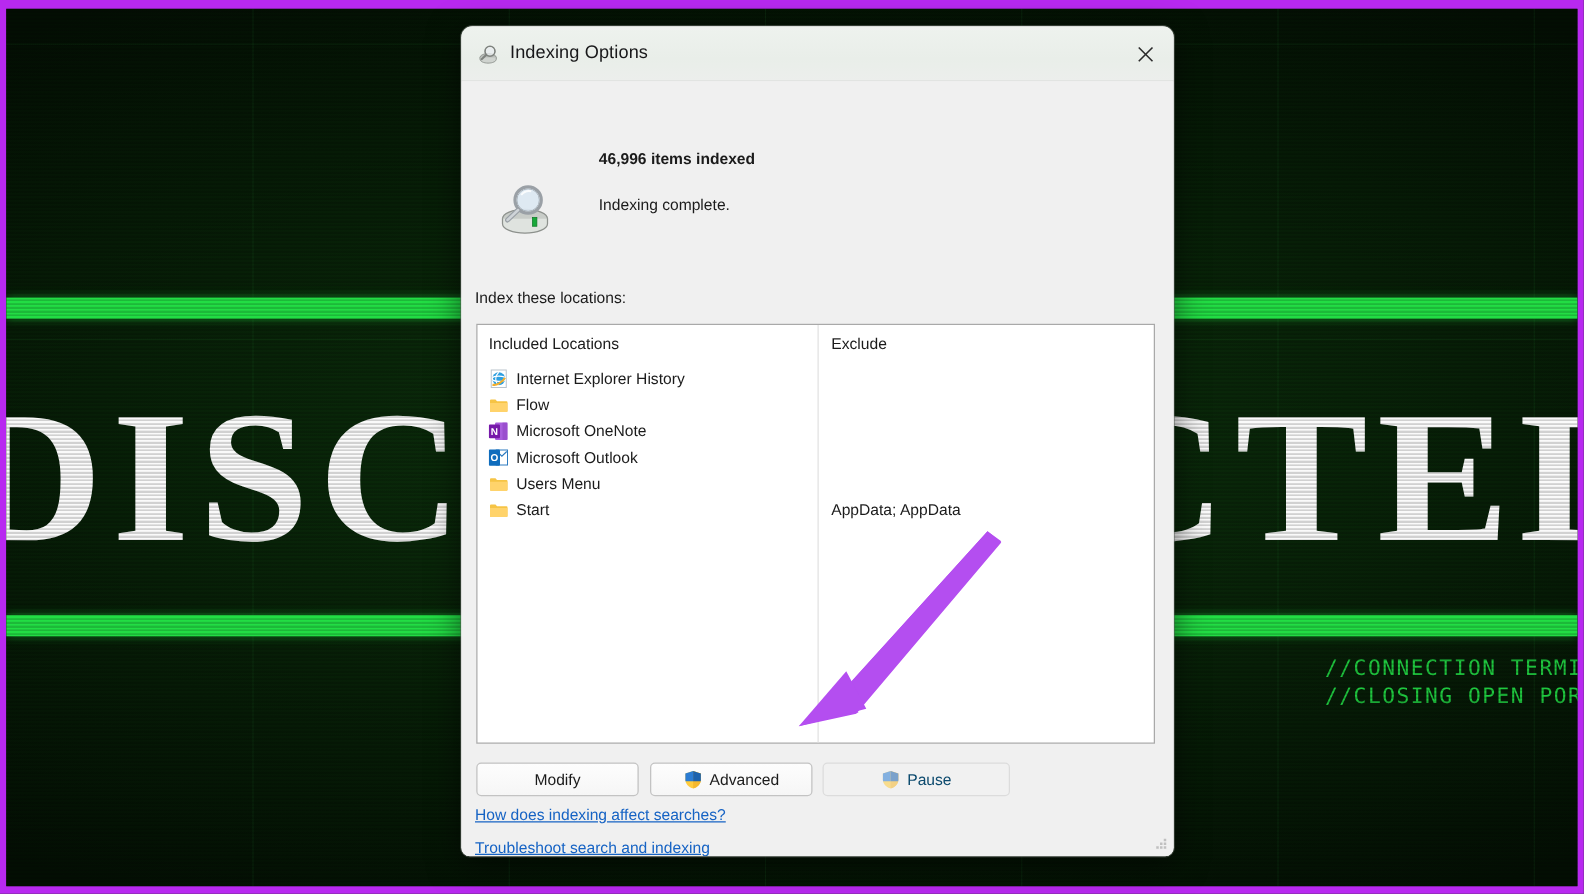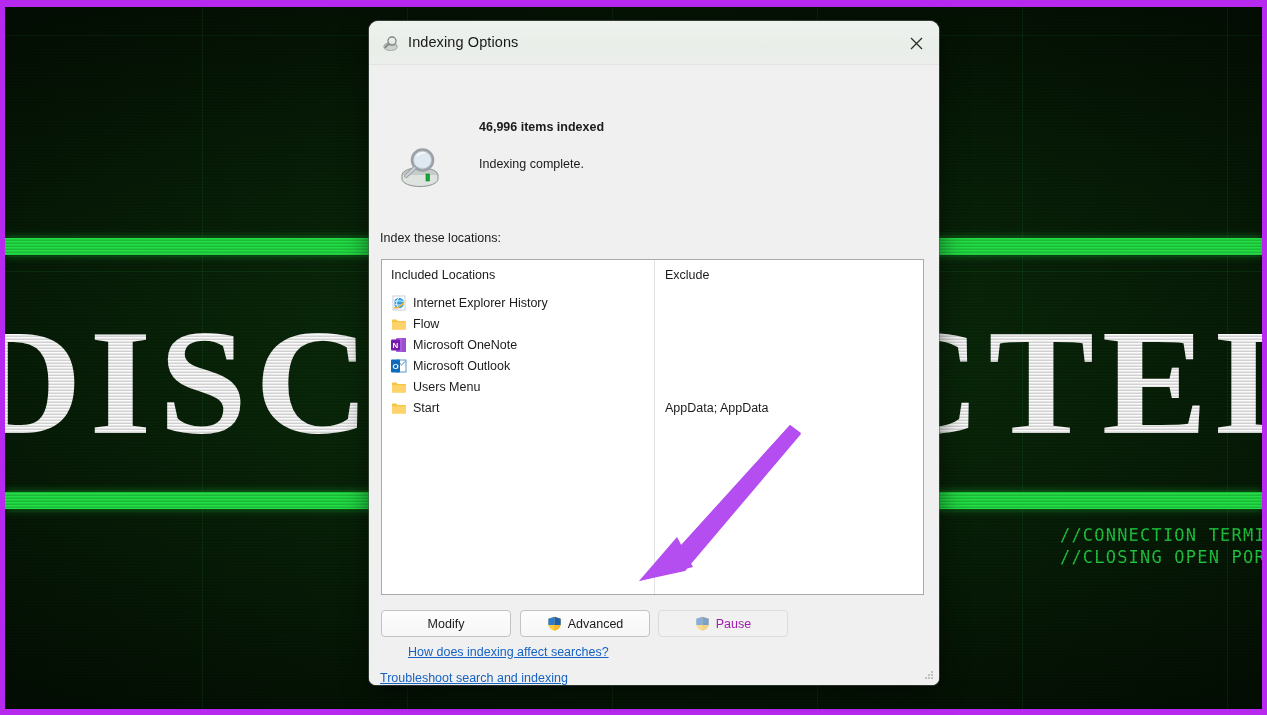--- a/index.html
+++ b/index.html
@@ -204,38 +204,38 @@
     color: #1b1b1b;
     display: flex;
     align-items: center;
     justify-content: center;
     gap: 6px;
     cursor: default;
   }
   #btn-modify { left: 12px; top: 545px; width: 130px; }
   #btn-advanced { left: 151px; top: 545px; width: 130px; }
   #btn-pause {
-    left: 289px; top: 545px; width: 130px;
+    left: 289px; top: 545px; width: 150px;
     background: #f1f1f1;
     border-color: #dcdcdc;
-    color: #a21caf;
+    color: #0c4a6e;
   }
 
   .shield { width: 15px; height: 15px; }
 
   .link {
     position: absolute;
     left: 11px;
     font-size: 12.5px;
     color: #1663c4;
     text-decoration: underline;
     cursor: default;
     white-space: nowrap;
   }
-  #link-how { top: 580px; margin-left: 28px; }
+  #link-how { top: 580px; }
   #link-troubleshoot { top: 606px; }
   #resize-grip {
     position: absolute;
     right: 4px; bottom: 3px;
     width: 13px; height: 13px;
     opacity: .55;
   }
 
   
   #arrow {

